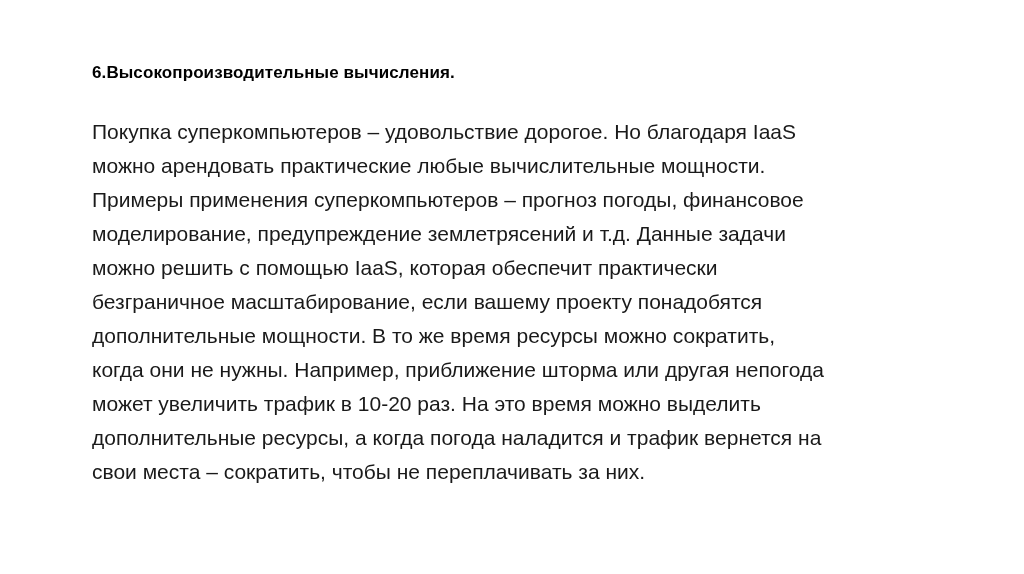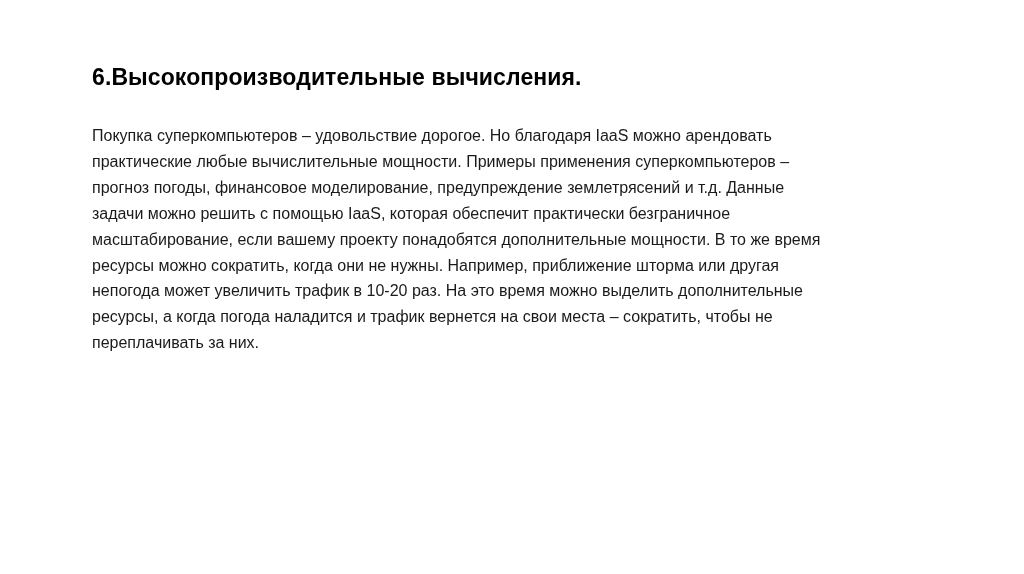--- a/index.html
+++ b/index.html
@@ -21,29 +21,29 @@
     background: #ffffff;
     box-sizing: border-box;
   }
   .content {
     position: absolute;
     left: 92px;
     top: 62px;
     width: 848px;
   }
   .heading {
-    font-size: 23px;
+    font-size: 17px;
     font-weight: bold;
     line-height: 1.35;
     letter-spacing: 0.1px;
     color: #000000;
     margin: 0 0 30px 0;
   }
   .body-text {
-    font-size: 16px;
+    font-size: 21px;
     font-weight: normal;
     line-height: 1.62;
     color: #1a1a1a;
     margin: 0;
     max-width: 740px;
     text-align: left;
     white-space: pre-wrap;
   }
 </style>
 </head>

